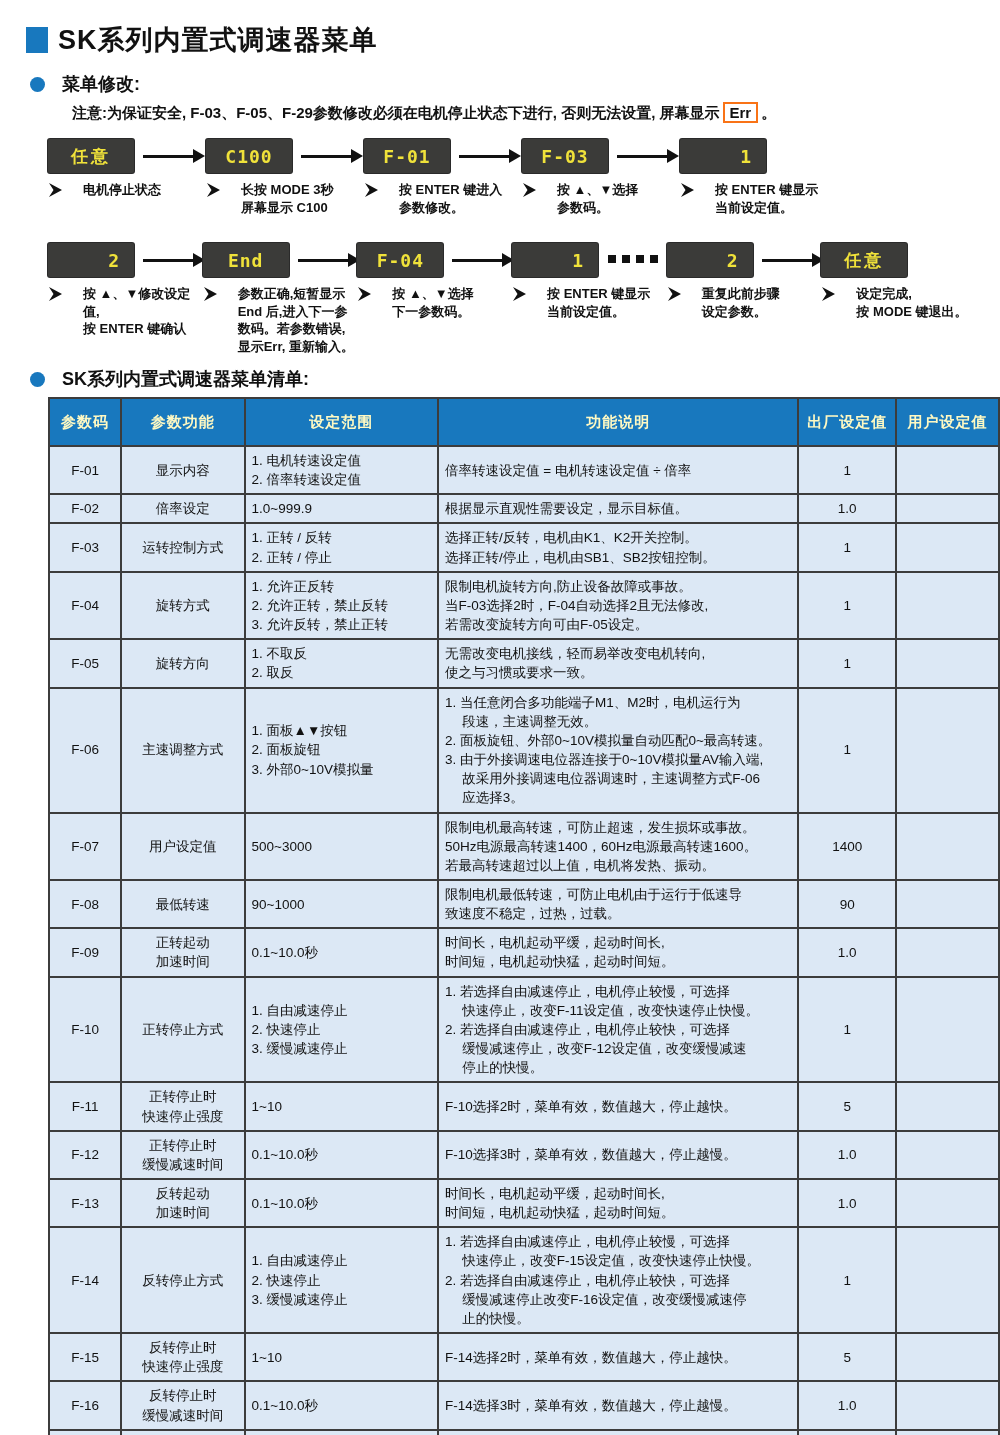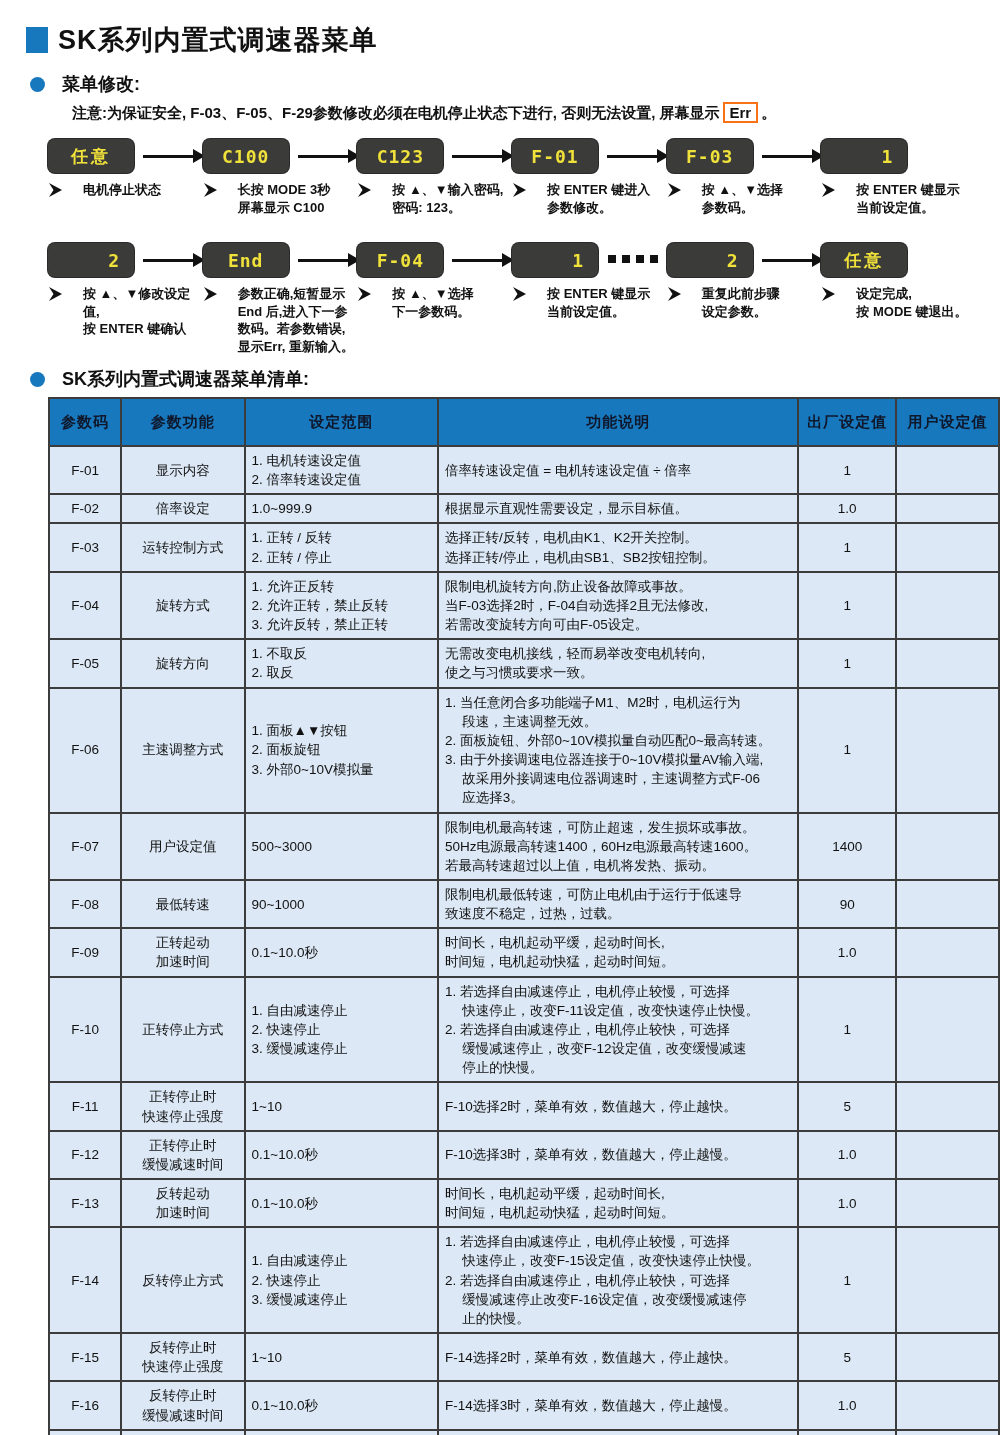--- a/index.html
+++ b/index.html
@@ -18,21 +18,21 @@
   .h2 .dot { width:15px; height:15px; border-radius:50%; background:#1878BE; }
   .h2 .t { font-size:18px; font-weight:bold; color:#111; }
   .note { font-size:15px; font-weight:bold; margin:2px 0 16px 48px; color:#111; }
   .err-box { display:inline-block; border:2px solid #f97316; padding:0 5px; font-weight:bold; margin:0 3px; }
   
   .flow { margin:0 0 6px 24px; }
   .flow-row { display:flex; margin-bottom:8px; }
   .flow-step { position:relative; width:158px; min-height:96px; }
   .flow-row.r2 .flow-step { min-height:116px; }
   .led {
-    width:86px; height:34px; background:#3B3B39; border-radius:7px;
+    width:86px; height:34px; background:#3B3B39; border-radius:2px;
     display:flex; align-items:center; color:#F0E23A; font-weight:bold;
     box-shadow:0 0 0 1px #2a2a2a;
   }
   .led.center { justify-content:center; }
   .led.right { justify-content:flex-end; padding-right:14px; }
   .led .seg { font-family:"DejaVu Sans Mono", monospace; font-size:18px; letter-spacing:1px; }
   .led .cn { font-size:17px; letter-spacing:3px; }
   .conn-arrow { position:absolute; left:95px; top:16px; width:52px; height:3px; background:#111; }
   .conn-arrow::after {
     content:""; position:absolute; right:-10px; top:-6px;
@@ -40,21 +40,21 @@
   }
   .conn-dots { position:absolute; left:96px; top:12px; display:flex; gap:6px; }
   .conn-dots span { width:8px; height:8px; background:#111; display:block; }
   .caption { display:flex; gap:20px; margin-top:8px; }
   .caption svg { flex:none; margin-top:2px; }
   .caption .cap-text { font-size:13px; font-weight:bold; line-height:1.35; white-space:pre-line; color:#111; }
   
   table.params { border-collapse:collapse; width:952px; margin:6px 0 0 24px; }
   table.params th, table.params td { border:2px solid #3C3C3C; }
   table.params thead th {
-    background:#1878BE; color:#0f172a; font-size:15px; font-weight:bold;
+    background:#1878BE; color:#fef9c3; font-size:15px; font-weight:bold;
     height:48px; text-align:center; letter-spacing:1px;
   }
   table.params tbody td {
     background:#DCE8F5; font-size:13.5px; line-height:1.42;
     padding:4px 6px; vertical-align:middle; color:#111;
   }
   td.c-code { text-align:center; width:70px; }
   td.c-func { text-align:center; width:120px; white-space:pre-line; }
   td.c-range { width:188px; white-space:pre-line; padding-left:14px; }
   td.c-desc { width:350px; white-space:pre-line; padding-left:8px; }
@@ -102,33 +102,20 @@
           <div class="caption">
             <svg width="15" height="14" viewBox="0 0 15 14">
               <path d="M1 0 L14 7 L1 14 L5.5 7 Z" fill="#111"></path>
             </svg>
             <span class="cap-text">长按 MODE 3秒
 屏幕显示 C100</span>
           </div>
         </div>
         <div class="flow-step">
           <div class="led center">
-            <span class="seg">C123</span>
-          </div>
-          <span class="conn-arrow"></span>
-          <div class="caption">
-            <svg width="15" height="14" viewBox="0 0 15 14">
-              <path d="M1 0 L14 7 L1 14 L5.5 7 Z" fill="#111"></path>
-            </svg>
-            <span class="cap-text">按 ▲、▼输入密码,
-密码: 123。</span>
-          </div>
-        </div>
-        <div class="flow-step">
-          <div class="led center">
             <span class="seg">F-01</span>
           </div>
           <span class="conn-arrow"></span>
           <div class="caption">
             <svg width="15" height="14" viewBox="0 0 15 14">
               <path d="M1 0 L14 7 L1 14 L5.5 7 Z" fill="#111"></path>
             </svg>
             <span class="cap-text">按 ENTER 键进入
 参数修改。</span>
           </div>

